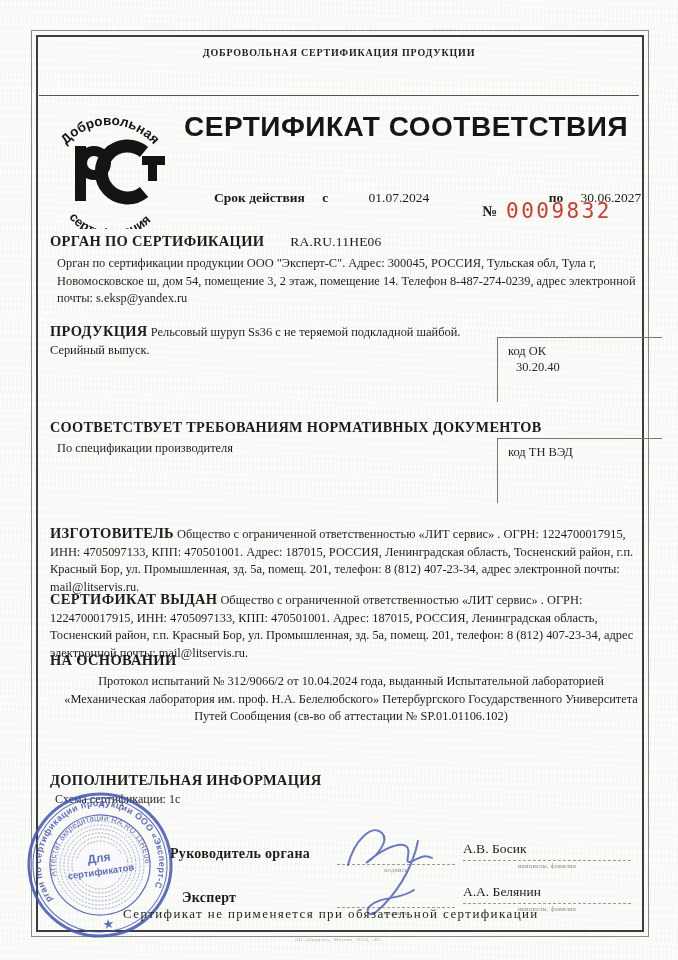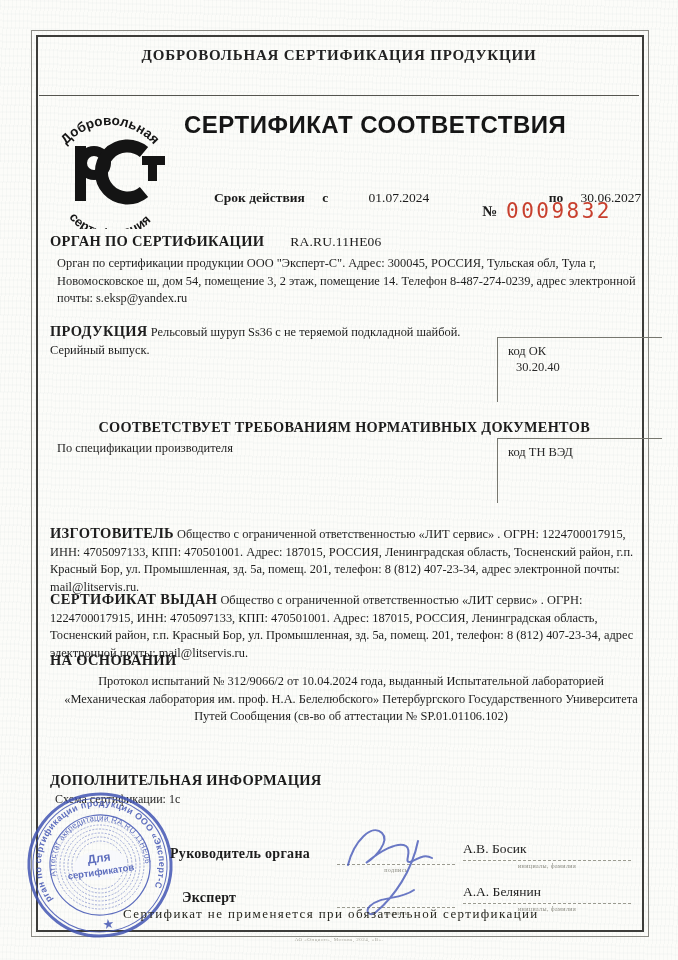--- a/index.html
+++ b/index.html
@@ -7,33 +7,33 @@
   .page{position:relative;width:678px;height:960px;background:#fcfcf9;overflow:hidden;margin:0 auto;
         color:#1c1c1c;}
   .page::before{content:"";position:absolute;inset:0;pointer-events:none;
     background:
       repeating-linear-gradient(93deg, rgba(140,170,165,0.055) 0 1px, transparent 1px 4px),
       repeating-linear-gradient(2deg, rgba(160,175,185,0.04) 0 2px, transparent 2px 7px);
   }
   .frame-outer{position:absolute;left:31px;top:30px;width:616px;height:905px;border:1px solid #8a8a84;}
   .frame-inner{position:absolute;left:4px;top:4px;right:4px;bottom:4px;border:2px solid #3d3d3a;}
   .abs{position:absolute;}
-  .banner{left:38px;top:47px;width:602px;text-align:center;font-weight:bold;font-size:15px;
+  .banner{left:38px;top:47px;width:602px;text-align:center;font-weight:bold;font-size:10px;
           letter-spacing:0.8px;color:#222;font-family:Liberation Serif, serif;}
   .banner-line{left:39px;top:95px;width:600px;border-top:1px solid #55554f;height:0;}
   .title{left:184px;top:111px;width:460px;font-family:"Liberation Sans",sans-serif;
-         font-weight:bold;font-size:24px;letter-spacing:0.5px;color:#161616;white-space:nowrap;}
+         font-weight:bold;font-size:28px;letter-spacing:0.5px;color:#161616;white-space:nowrap;}
   .numrow{left:224px;top:157px;font-size:13.5px;}
   .numrow .no{font-weight:bold;margin-right:24px;}
   .valrow{left:214px;top:190px;font-size:13.5px;}
   .valrow b{font-weight:bold;}
   .blankno-label{left:482px;top:203px;font-size:15px;font-weight:bold;}
   .blankno{left:506px;top:199px;font-family:"DejaVu Sans Mono",monospace;font-size:21px;
            color:#c8402e;letter-spacing:2.5px;}
-  .h-inline{font-weight:bold;font-size:14.5px;letter-spacing:0.3px;text-align:right;}
+  .h-inline{font-weight:bold;font-size:14.5px;letter-spacing:0.3px;}
   .body-txt{font-size:12.4px;line-height:1.42;color:#1e1e1e;}
   .organ-head{left:50px;top:233px;font-size:14.5px;}
   .organ-head .code{font-weight:normal;font-size:13.5px;margin-left:26px;letter-spacing:0.2px;}
   .organ-para{left:57px;top:255px;width:588px;}
   .product-para{left:50px;top:321px;width:452px;}
   .code-box{width:148px;border-top:1px solid #77776f;border-left:1px solid #77776f;
             padding:6px 6px 6px 10px;font-size:12.5px;color:#2a2a2a;}
   .code-box .cv{display:block;padding-left:8px;margin-top:1px;}
   .okbox{left:497px;top:337px;height:52px;}
   .tnbox{left:497px;top:438px;height:52px;}

